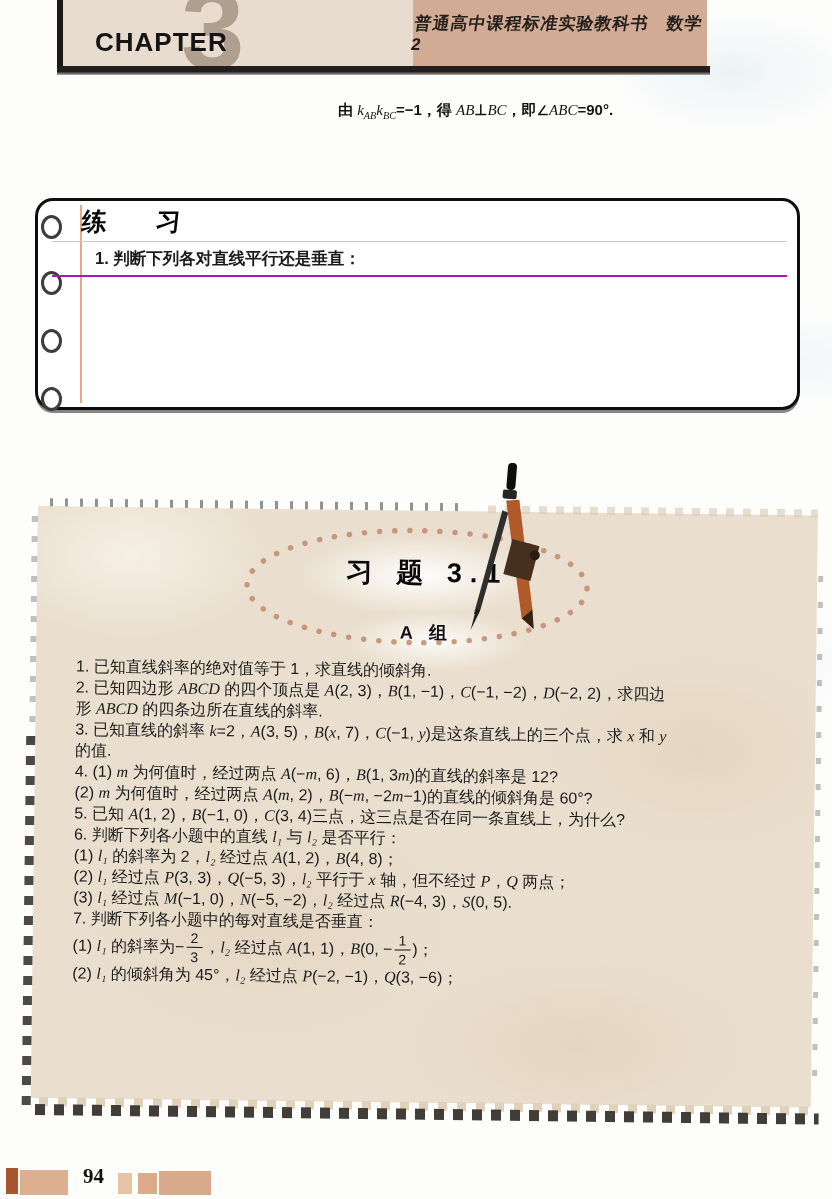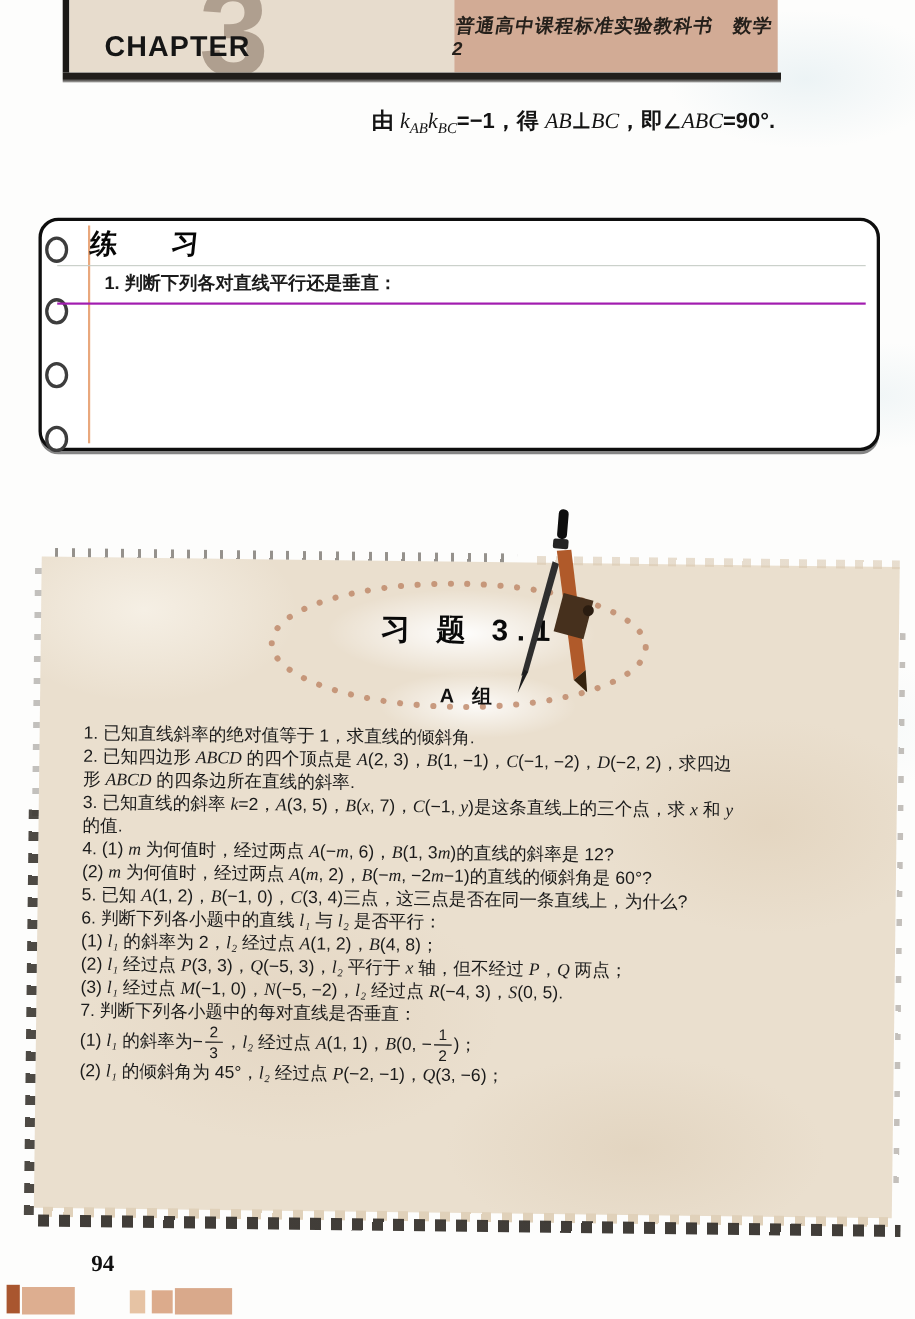--- a/index.html
+++ b/index.html
@@ -21,21 +21,21 @@
                color:#9a8878;opacity:.72;letter-spacing:-4px;}
   .chapter-label{position:absolute;left:32px;bottom:8px;font-size:26px;font-weight:600;
                  letter-spacing:1px;color:#151515;}
   .book-title{position:absolute;left:350px;top:0;width:294px;height:66px;display:flex;
               align-items:center;justify-content:center;font-size:17px;font-weight:700;
               color:#25201b;transform:skewX(-9deg);letter-spacing:1px;}
   .banner-shadow{position:absolute;left:57px;top:66px;width:653px;height:9px;
                  background:linear-gradient(180deg,#211e1b 0 62%,rgba(33,30,27,.35));}
 
   
-  .intro{position:absolute;left:338px;top:94px;font-size:20px;font-weight:600;line-height:32px;
+  .intro{position:absolute;left:338px;top:94px;font-size:15px;font-weight:600;line-height:32px;
          color:#141414;text-align:right;}
   .intro i, .pline i{font-family:"Liberation Serif", serif;font-style:italic;font-weight:500;}
   sub{font-size:.68em;}
 
   
   .exbox{position:absolute;left:35px;top:198px;width:765px;height:212px;background:#ffffff;
          border:3px solid #0e0e0e;border-radius:18px;box-shadow:0 4px 0 -1px rgba(35,35,35,.55);
          box-sizing:border-box;}
   .margin-line{position:absolute;left:42px;top:4px;bottom:4px;width:2px;background:#e9a87d;}
   .ring{position:absolute;left:3px;width:15px;height:18px;border:3px solid #3d3d3d;border-radius:50%;
@@ -85,21 +85,21 @@
   .frac{display:inline-flex;flex-direction:column;vertical-align:middle;text-align:center;
         margin:0 2px;font-size:14px;line-height:1;position:relative;top:-1px;}
   .frac .fn{border-bottom:1.6px solid #111;padding:1px 4px 2px;}
   .frac .fd{padding:2px 4px 0;}
 
   
   .footer-block{position:absolute;}
   .mottle{background-image:radial-gradient(rgba(255,255,255,.55) 22%, transparent 24%),
                            radial-gradient(rgba(170,110,70,.35) 18%, transparent 20%);
           background-size:7px 7px,9px 9px;background-position:0 0,3px 4px;}
-  .page-number{position:absolute;left:83px;top:1136px;font-size:21px;font-weight:700;
+  .page-number{position:absolute;left:83px;top:1164px;font-size:21px;font-weight:700;
                font-family:"Liberation Serif", serif;color:#111;}
 </style>
 </head>
 <body>
 
 <div class="page">
 
   <div class="banner">
     <div class="banner-left"></div>
     <div class="banner-right"></div>

